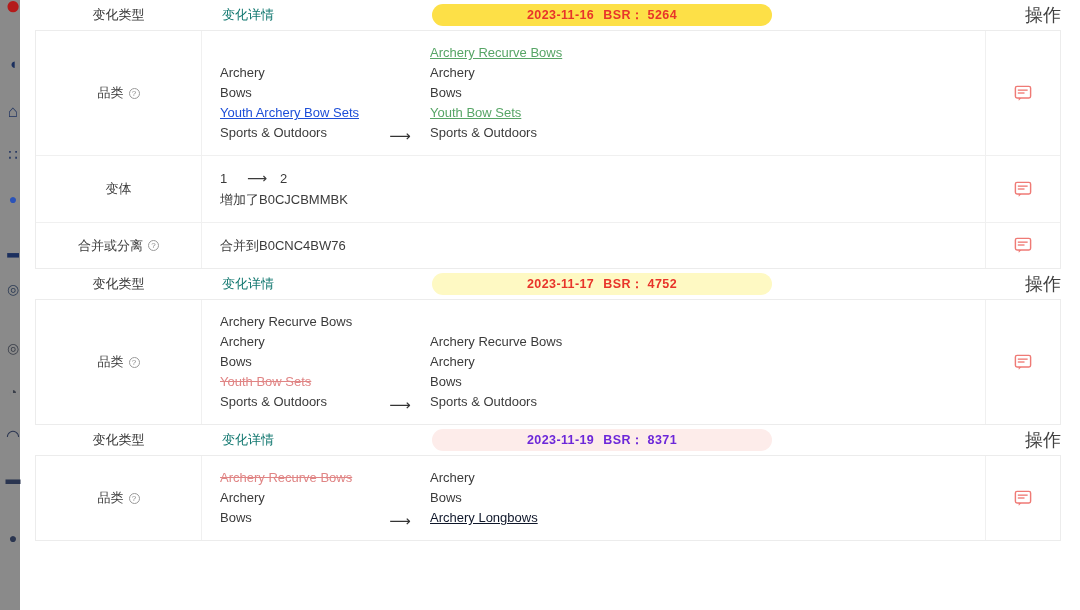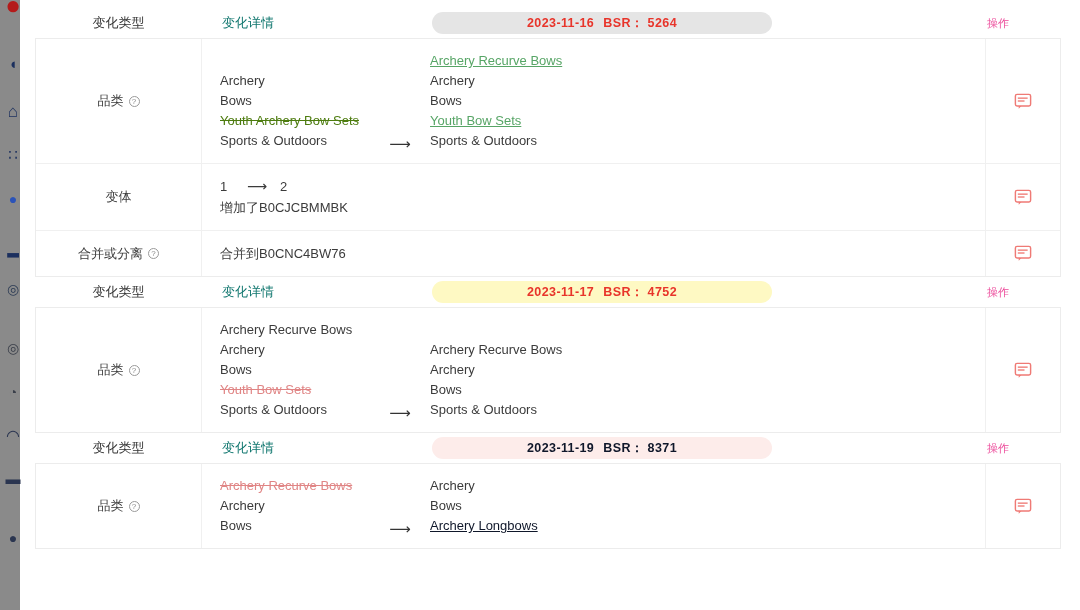--- a/index.html
+++ b/index.html
@@ -32,21 +32,21 @@
   #side-gap {
     position: absolute; left: 20px; top: 0;
     width: 15px; height: 610px;
     background: #ffffff;
     z-index: 4;
   }
 
   
   #page {
     position: absolute;
-    left: 35px; top: 8px;
+    left: 35px; top: 0;
     width: 1026px;
     height: 490px;
   }
 
   .group { width: 1026px; }
 
   
   .group-header {
     position: relative;
     height: 30px;
@@ -81,23 +81,23 @@
     align-items: center;
     justify-content: center;
     gap: 9px;
     color: #e8342a;
     font-size: 12.5px;
     font-weight: bold;
     letter-spacing: 0.4px;
   }
   .gh-op {
     width: 74px;
-    text-align: left;
-    font-size: 11px;
-    color: #ec4899;
+    text-align: right;
+    font-size: 18px;
+    color: #404040;
   }
 
   
   .tbl {
     border: 1px solid #ececec;
     border-bottom: 1px solid #ececec;
     background: #fff;
   }
   .trow {
     display: flex;
@@ -198,39 +198,39 @@
     <div class="strip-icon" style="top: 527px; color: rgb(42, 53, 80); font-size: 14px;">●</div>
   </div>
 <div id="side-gap"></div>
 
 <div id="page">
     <div class="group">
       <div class="group-header">
         <div class="gh-type">变化类型</div>
         <div class="gh-detail">变化详情</div>
         <div class="gh-pill-wrap">
-          <div class="gh-pill" style="background: #e5e5e5; color: rgb(232, 52, 42);">
+          <div class="gh-pill" style="background: #fde047; color: rgb(232, 52, 42);">
             <span>2023-11-16</span>
             <span>BSR： 5264</span>
           </div>
         </div>
         <div class="gh-op">操作</div>
       </div>
       <div class="tbl">
         <div class="trow">
           <div class="c-type">
             <span>品类</span>
             <span class="q">?</span>
           </div>
           <div class="c-detail">
             <div class="diff">
               <div class="diff-side">
                 <div class="itm">Archery</div>
                 <div class="itm">Bows</div>
-                <div class="itm removed" style="color: #4d7c0f;">Youth Archery Bow Sets</div>
+                <div class="itm removed" style="color: #1d4ed8; text-decoration: underline;">Youth Archery Bow Sets</div>
                 <div class="itm">Sports &amp; Outdoors</div>
               </div>
               <div class="diff-arrow">⟶</div>
               <div class="diff-side right">
                 <div class="itm added" style="color: rgb(87, 165, 102);">Archery Recurve Bows</div>
                 <div class="itm">Archery</div>
                 <div class="itm">Bows</div>
                 <div class="itm added" style="color: rgb(87, 165, 102);">Youth Bow Sets</div>
                 <div class="itm">Sports &amp; Outdoors</div>
               </div>
@@ -332,21 +332,21 @@
             </svg>
           </div>
         </div>
       </div>
     </div>
     <div class="group">
       <div class="group-header">
         <div class="gh-type">变化类型</div>
         <div class="gh-detail">变化详情</div>
         <div class="gh-pill-wrap">
-          <div class="gh-pill" style="background: rgb(253, 236, 234); color: #0f172a;">
+          <div class="gh-pill" style="background: rgb(253, 236, 234); color: #6d28d9;">
             <span>2023-11-19</span>
             <span>BSR： 8371</span>
           </div>
         </div>
         <div class="gh-op">操作</div>
       </div>
       <div class="tbl">
         <div class="trow">
           <div class="c-type">
             <span>品类</span>

